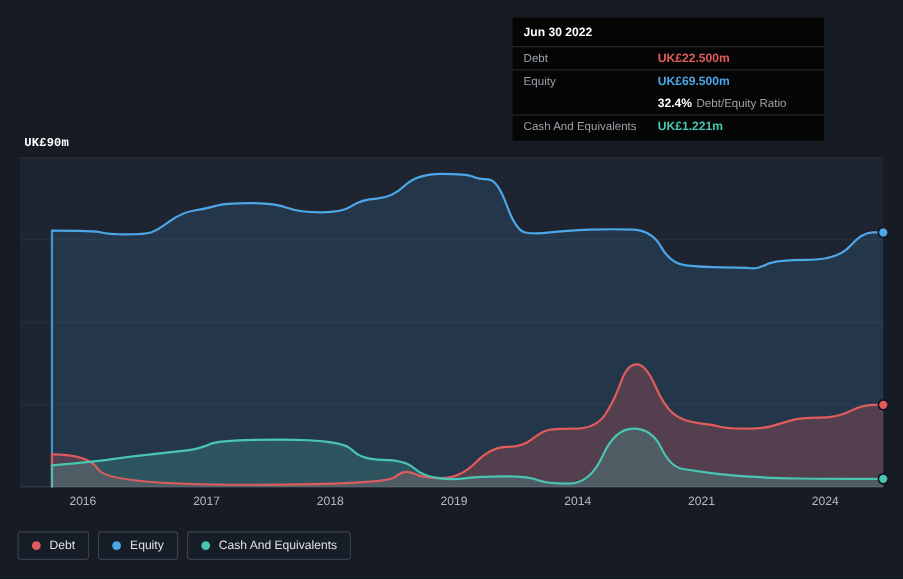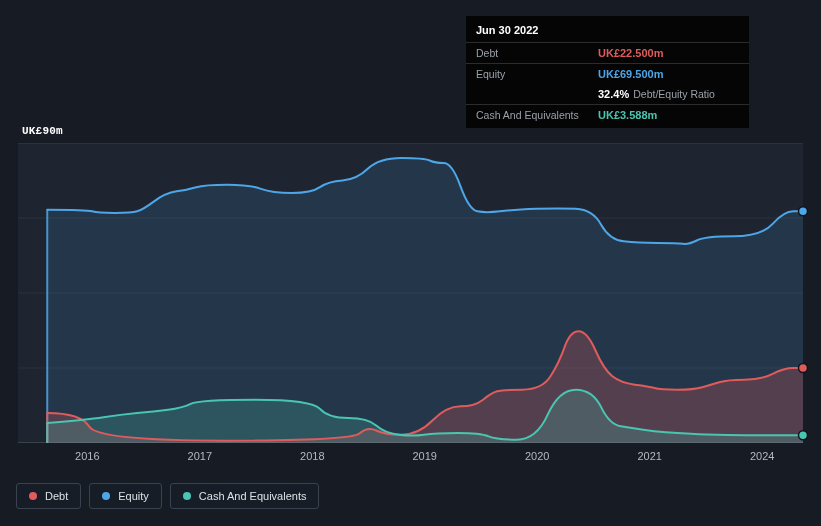--- a/index.html
+++ b/index.html
@@ -9,21 +9,21 @@
     -webkit-font-smoothing:antialiased;
   }
   .plot{
     position:absolute;left:18px;top:143px;width:785px;height:300px;
     background:#1e2530;
   }
   .plot svg{position:absolute;left:0;top:0;overflow:visible;display:block;}
   .y-label{position:absolute;color:#ffffff;font-size:11px;font-weight:bold;letter-spacing:.2px;}
   .y-top{left:22px;top:125px;font-family:Liberation Mono, monospace;}
   .y-bottom{left:22px;top:425px;}
-  .x-axis{position:absolute;left:30px;top:450px;width:785px;height:14px;}
+  .x-axis{position:absolute;left:18px;top:450px;width:785px;height:14px;}
   .x-tick{position:absolute;top:0;transform:translateX(-50%);color:#b3bac2;font-size:11px;}
   .legend{position:absolute;left:16px;top:483px;display:flex;gap:8px;}
   .pill{
     display:flex;align-items:center;gap:8px;height:26px;padding:0 12px;
     border:1px solid #3a4250;border-radius:3px;background:#171d27;
     color:#dde1e6;font-size:11px;cursor:pointer;box-sizing:border-box;
   }
   .dot{width:8px;height:8px;border-radius:50%;background:#888;flex:none;}
   .tooltip{
     position:absolute;left:466px;top:16px;width:283px;
@@ -52,21 +52,21 @@
       <span class="t-label">Equity</span>
       <span class="t-value" style="color: rgb(77, 166, 232);">UK£69.500m</span>
     </div>
     <div class="t-row bordered">
       <span class="t-label"></span>
       <span class="t-value">32.4%</span>
       <span class="t-ratio-label">Debt/Equity Ratio</span>
     </div>
     <div class="t-row last">
       <span class="t-label">Cash And Equivalents</span>
-      <span class="t-value" style="color: rgb(73, 197, 177);">UK£3.588m</span>
+      <span class="t-value" style="color: rgb(73, 197, 177);">UK£1.221m</span>
     </div>
   </div>
 
   <div class="y-label y-top">UK£90m</div>
   <div class="y-label y-bottom">UK£0</div>
 
   <div class="plot">
     <svg id="chart-svg" width="785" height="300" viewBox="0 0 785 300">
         <line x1="0" x2="785" y1="299.5" y2="299.5" stroke="#39414d" stroke-width="1"></line>
         <line x1="0" x2="785" y1="225" y2="225" stroke="#2a313d" stroke-width="1"></line>
@@ -86,21 +86,21 @@
         <circle cx="785" cy="225" r="4.5" fill="#e05c5c" stroke="#10151c" stroke-width="1.5"></circle>
         <circle cx="785" cy="292.3333333333333" r="4.5" fill="#49c5b1" stroke="#10151c" stroke-width="1.5"></circle>
       </svg>
   </div>
 
   <div class="x-axis" id="x-axis">
       <span class="x-tick" style="left: 7.30659%;">2016</span>
       <span class="x-tick" style="left: 21.6332%; text-align: center;">2017</span>
       <span class="x-tick" style="left: 35.9599%;">2018</span>
       <span class="x-tick" style="left: 50.2865%;">2019</span>
-      <span class="x-tick" style="left: 64.6132%;">2020</span>
+      <span class="x-tick" style="left: 64.6132%;">2014</span>
       <span class="x-tick" style="left: 78.9398%;">2021</span>
       <span class="x-tick" style="left: 93.2665%;">2024</span>
     </div>
 
   <div class="legend">
     <div class="pill">
       <span class="dot" style="background: rgb(224, 92, 92);"></span>
       <span>Debt</span>
     </div>
     <div class="pill">

